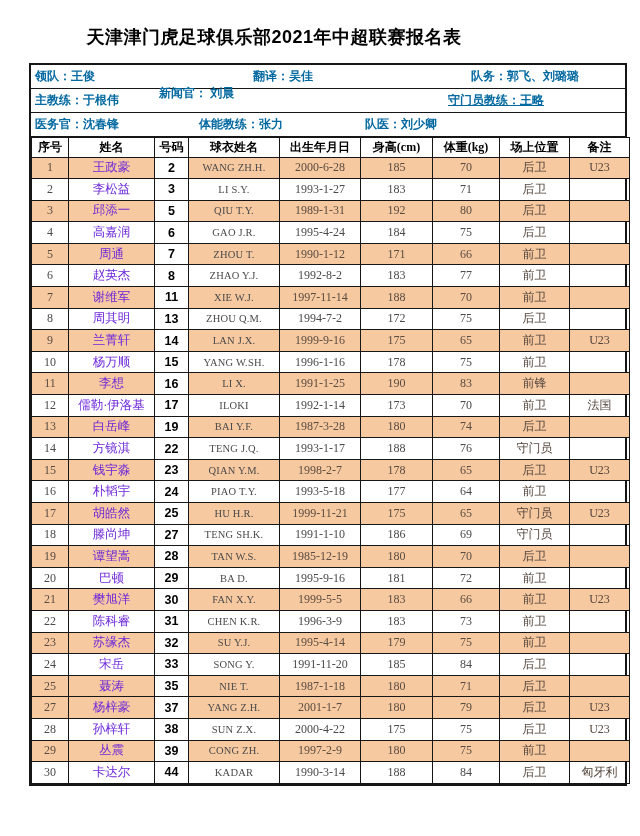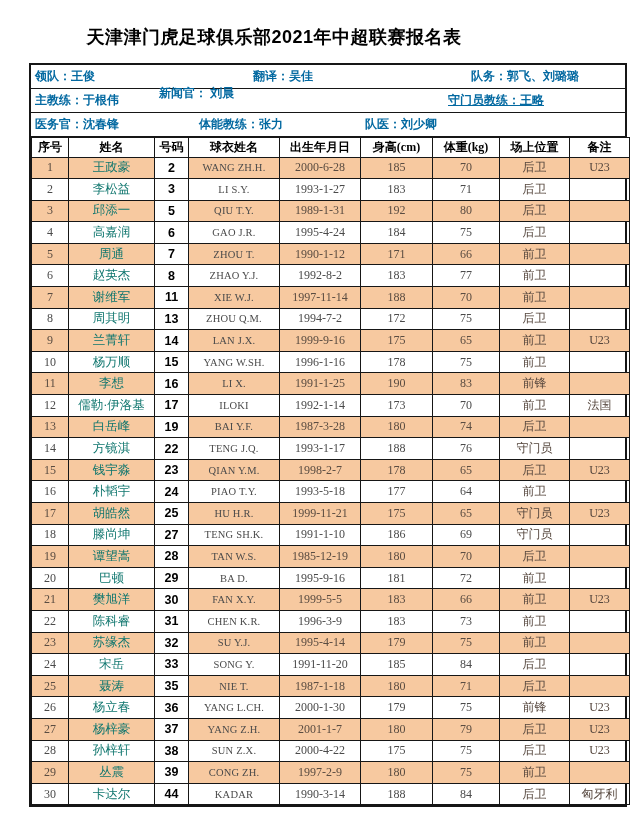--- a/index.html
+++ b/index.html
@@ -38,21 +38,21 @@
   table.roster th{
     height:18.5px;background:#ffffff;color:#000;
     font-family:Liberation Serif, serif;
     font-size:12px;font-weight:bold;
   }
   table.roster td{height:20.6px;font-size:12px;color:#4a4a4a;}
   tr.hl td{background:#f7c9a0;}
   
   table.roster td.c2{background:#ffffff !important;color:#000;
     font-family:"Liberation Sans", sans-serif;font-weight:bold;font-size:12.5px;}
-  table.roster td.c1{color:#0f766e;font-size:12.5px;margin-left:32px;}      
+  table.roster td.c1{color:#6d28d9;font-size:12.5px;margin-left:32px;}      
   table.roster td.c3{font-size:10.5px;letter-spacing:0.2px;margin-top:48px;} 
   table.roster td.c4{font-size:12px;}
   table.roster td.c7, table.roster td.c8{color:#54453c;}
   tr.hl td.c0, tr.hl td.c4, tr.hl td.c5, tr.hl td.c6{color:#5a4c41;}
 </style>
 </head>
 <body>
 
 <div class="title">天津津门虎足球俱乐部2021年中超联赛报名表</div>
 
@@ -367,31 +367,20 @@
           <td class="c0">25</td>
           <td class="c1">聂涛</td>
           <td class="c2">35</td>
           <td class="c3">NIE T.</td>
           <td class="c4">1987-1-18</td>
           <td class="c5">180</td>
           <td class="c6">71</td>
           <td class="c7">后卫</td>
           <td class="c8"></td>
         </tr>
-        <tr>
-          <td class="c0">26</td>
-          <td class="c1">杨立春</td>
-          <td class="c2">36</td>
-          <td class="c3">YANG L.CH.</td>
-          <td class="c4">2000-1-30</td>
-          <td class="c5">179</td>
-          <td class="c6">75</td>
-          <td class="c7">前锋</td>
-          <td class="c8">U23</td>
-        </tr>
         <tr class="hl">
           <td class="c0">27</td>
           <td class="c1">杨梓豪</td>
           <td class="c2">37</td>
           <td class="c3">YANG Z.H.</td>
           <td class="c4">2001-1-7</td>
           <td class="c5">180</td>
           <td class="c6">79</td>
           <td class="c7">后卫</td>
           <td class="c8">U23</td>

